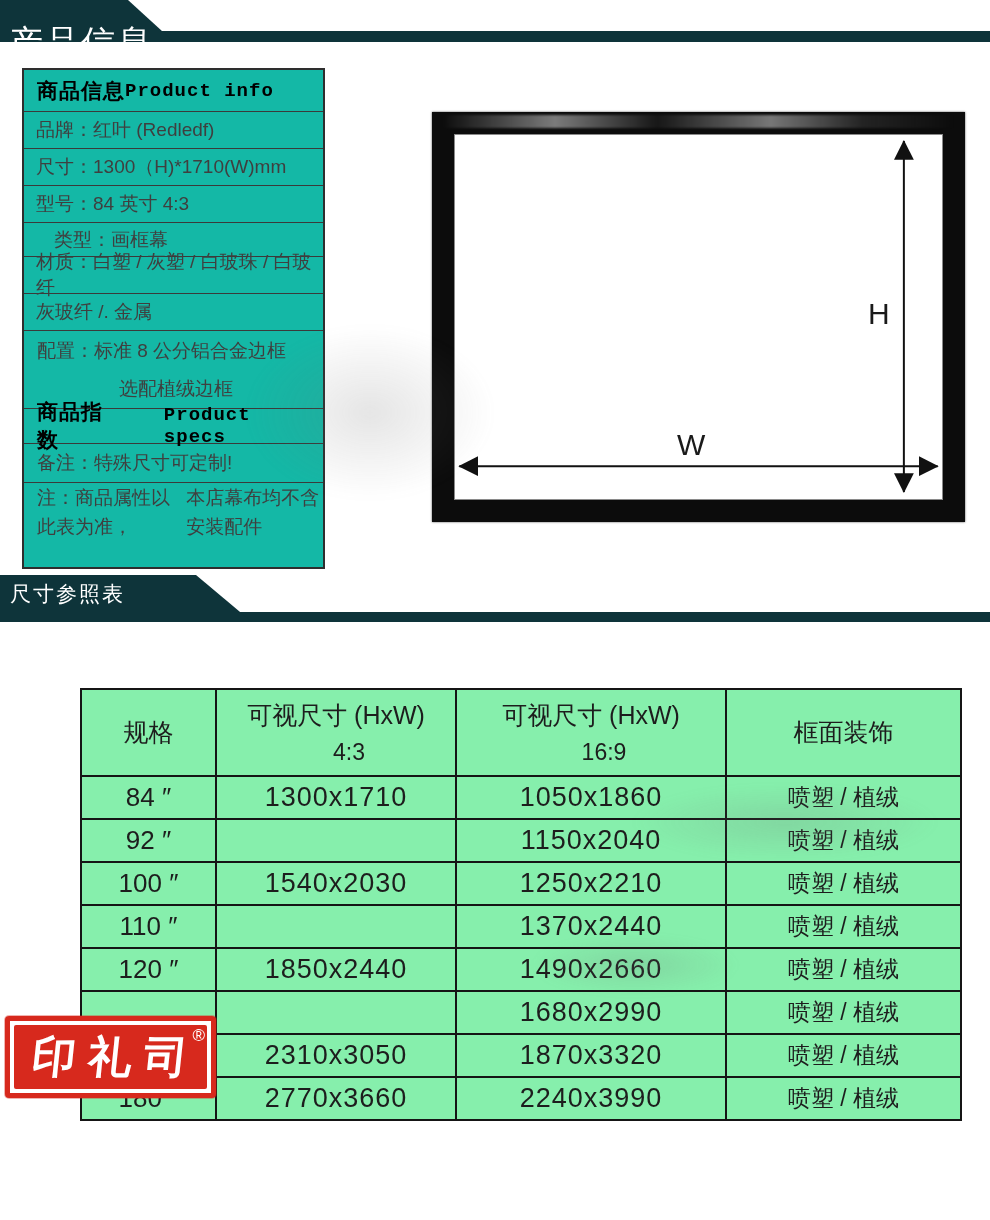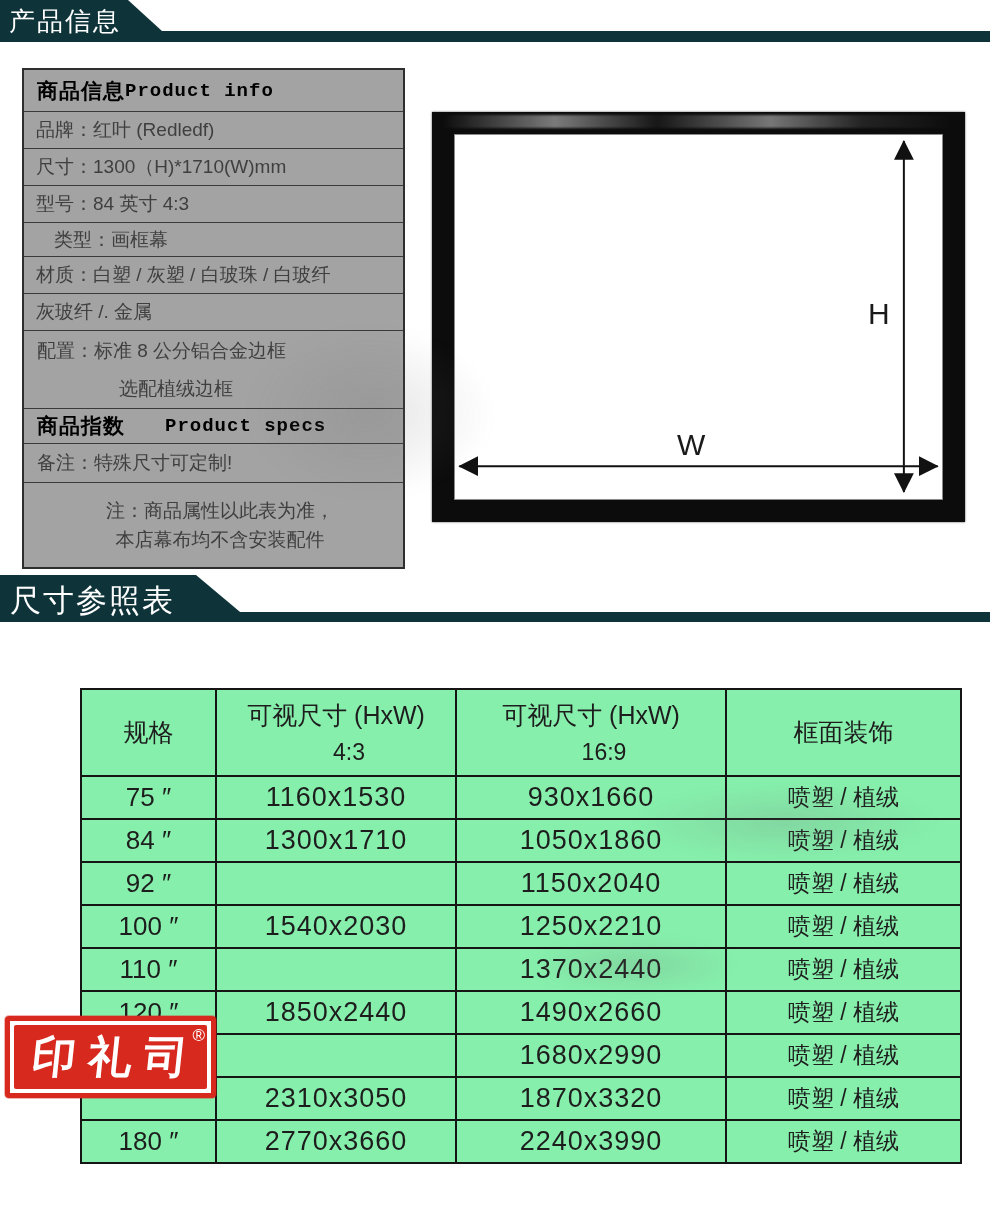--- a/index.html
+++ b/index.html
@@ -12,43 +12,43 @@
   .banner .b-bar { position:absolute; left:0; right:0; background:#0e343a; }
   .banner .b-block { position:absolute; left:0; top:0; background:#0e343a; }
   .banner .b-notch { position:absolute; background:#fff; transform-origin:top left; }
   .banner .b-title { position:absolute; color:#fff; letter-spacing:2px; }
 
   .banner1 { top:0; height:42px; }
   .banner1 .b-bar { top:31px; height:11px; }
   .banner1 .b-block { width:174px; height:42px;
       clip-path:polygon(0 0, 128px 0, 174px 42px, 0 42px); }
   .banner1 .b-notch { left:137px; top:0; width:8px; height:31px; transform:skewX(44deg); }
-  .banner1 .b-title { left:9px; top:4px; font-size:26px; }
+  .banner1 .b-title { left:9px; top:20px; font-size:34px; }
 
   .banner2 { top:575px; height:47px; }
   .banner2 .b-bar { top:37px; height:10px; }
   .banner2 .b-block { width:252px; height:47px;
       clip-path:polygon(0 0, 196px 0, 252px 47px, 0 47px); }
   .banner2 .b-notch { left:204px; top:0; width:9px; height:37px; transform:skewX(53deg); }
-  .banner2 .b-title { left:10px; top:5px; font-size:31px; }
-
-  
-  .info-table { position:absolute; left:22px; top:68px; width:383px;
-      border:2px solid #2e2e2e; background:#a3a3a3; }
+  .banner2 .b-title { left:10px; top:5px; font-size:21px; }
+
+  
+  .info-table { position:absolute; left:22px; top:68px; width:303px;
+      border:2px solid #2e2e2e; background:#14b8a6; }
   .irow { display:flex; align-items:center; padding-left:13px;
       border-bottom:1px solid #3a3a3a; color:#3f3f3f; font-size:19px; }
   .irow:last-child { border-bottom:none; }
   .ihead { color:#000; font-weight:bold; }
   .ihead .zh { font-size:21px; letter-spacing:1px; }
   .ihead .en { font-family:"Liberation Mono", monospace; font-size:19px; letter-spacing:1px; }
   .h42{height:42px;} .h37{height:37px;padding-left:12px;} .h34{height:34px;padding-left:30px;} .h35{height:35px;gap:40px;} .h39{height:39px;}
   .h78{height:78px;} .h84{height:84px;}
   .config { flex-direction:column; align-items:flex-start; justify-content:center; }
   .config .cfg2 { margin-left:82px; margin-top:12px; }
-  .note2 { flex-direction:column; align-items:center; justify-content:center; line-height:1.55; }
+  .note2 { flex-direction:row; align-items:flex-start; justify-content:center; line-height:1.55; }
 
   
   .screen { position:absolute; left:432px; top:112px; width:533px; height:410px;
       background:#0c0c0c; box-shadow:0 0 2px #555; }
   .gloss { position:absolute; top:3px; left:10px; right:10px; height:13px;
       background:linear-gradient(90deg, rgba(255,255,255,0) 0%, rgba(215,215,215,.55) 22%,
         rgba(90,90,90,.15) 42%, rgba(225,225,225,.5) 64%, rgba(130,130,130,.2) 82%, rgba(255,255,255,0) 100%);
       filter:blur(1px); }
   .screen-inner { position:absolute; left:22px; top:22px; right:22px; bottom:22px;
       background:#fff; border:1px solid #8a8a8a; }
@@ -163,26 +163,20 @@
         <div>可视尺寸 (HxW)</div>
         <div class="sub">4:3</div>
       </th>
       <th>
         <div>可视尺寸 (HxW)</div>
         <div class="sub">16:9</div>
       </th>
       <th>框面装饰</th>
     </tr>
     <tr>
-      <td class="c-spec">75 ″</td>
-      <td class="c-size">1160x1530</td>
-      <td class="c-size">930x1660</td>
-      <td class="c-decor">喷塑 / 植绒</td>
-    </tr>
-    <tr>
       <td class="c-spec">84 ″</td>
       <td class="c-size">1300x1710</td>
       <td class="c-size">1050x1860</td>
       <td class="c-decor">喷塑 / 植绒</td>
     </tr>
     <tr>
       <td class="c-spec">92 ″</td>
       <td class="c-size"></td>
       <td class="c-size">1150x2040</td>
       <td class="c-decor">喷塑 / 植绒</td>

